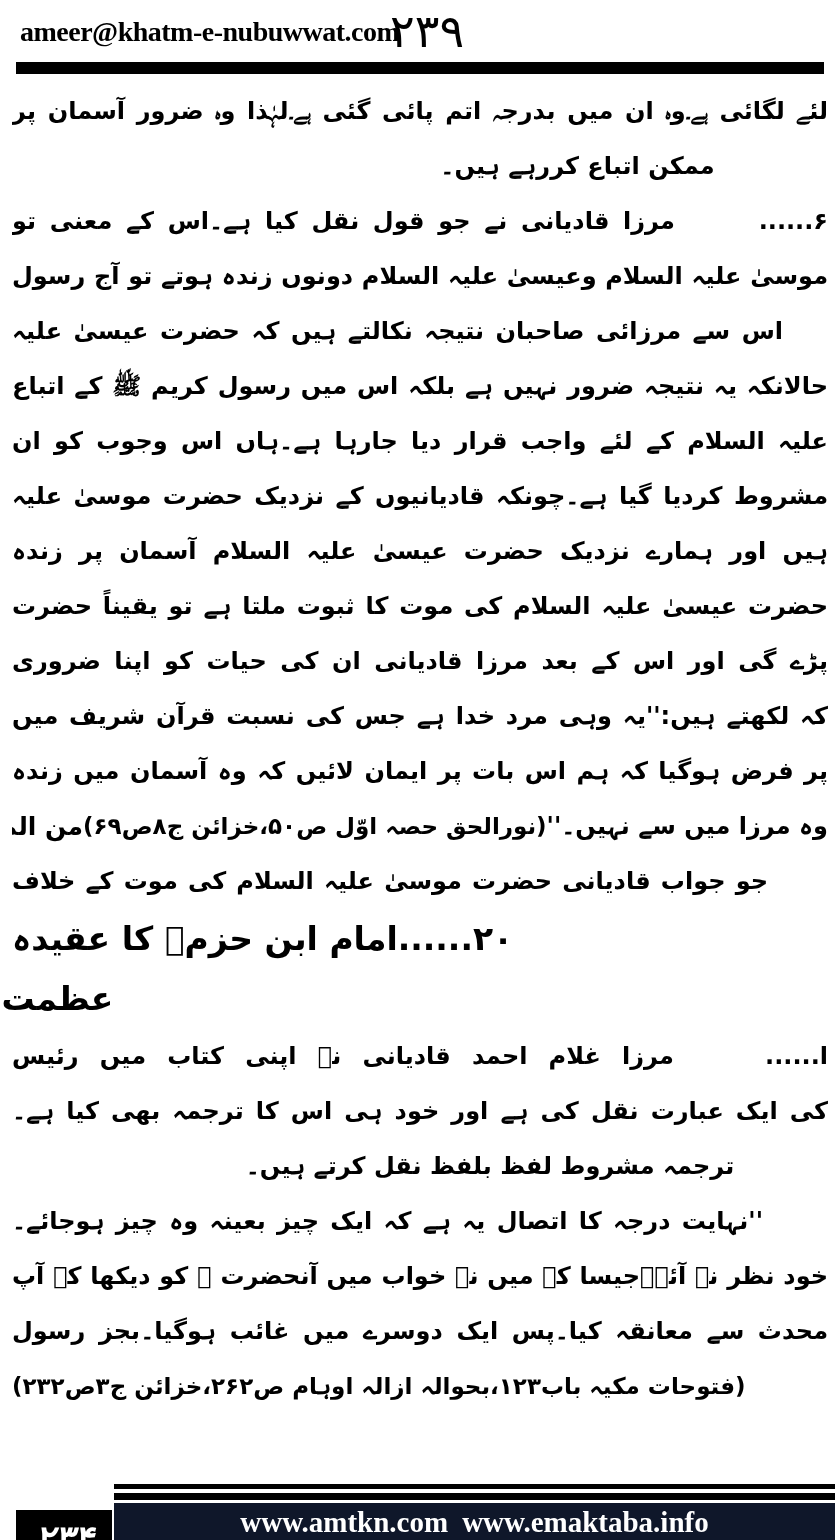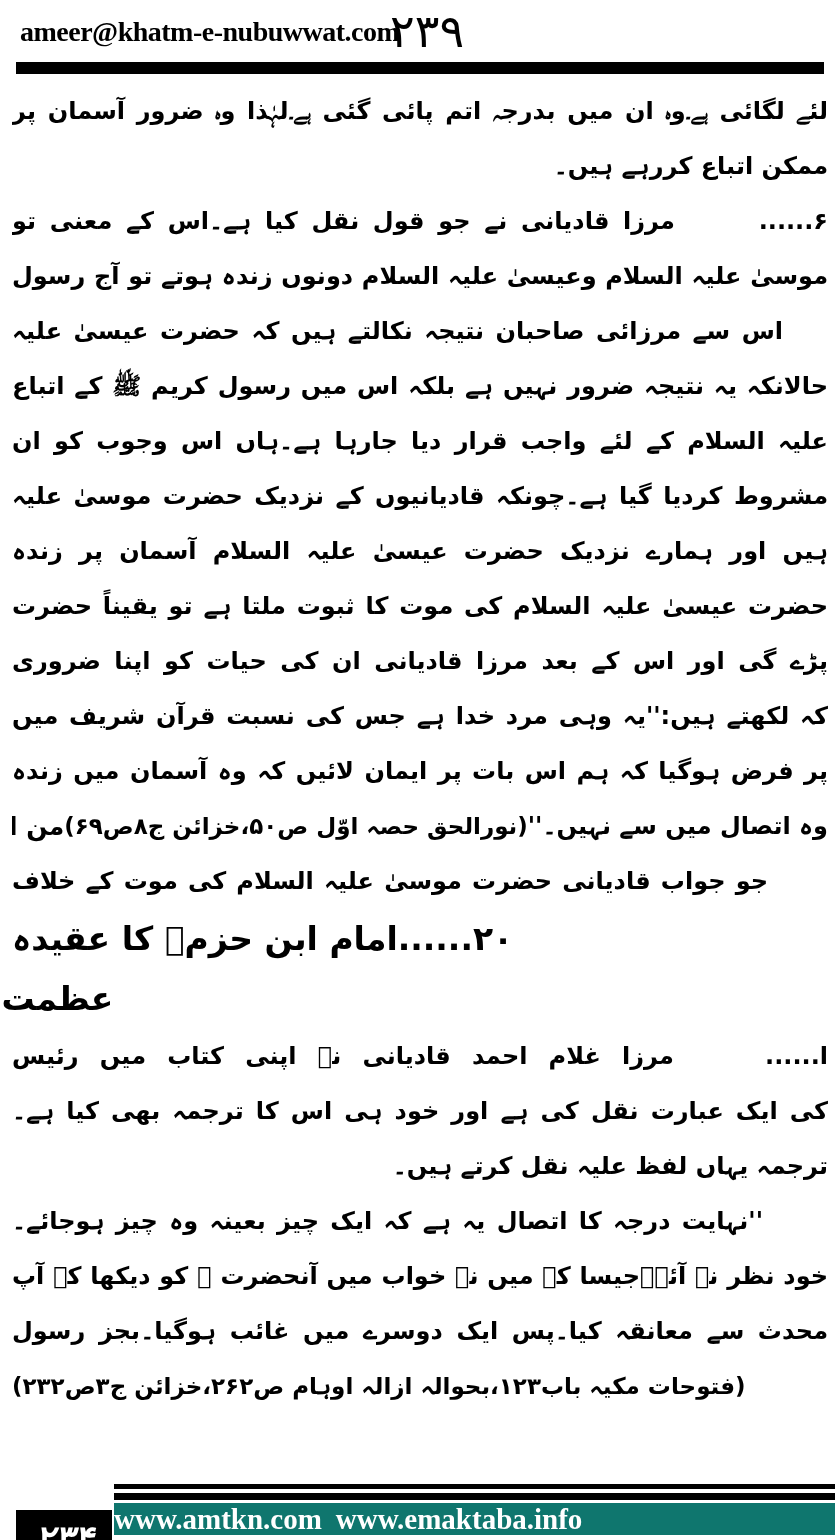--- a/index.html
+++ b/index.html
@@ -28,41 +28,41 @@
   .body {
     position:absolute; left:12px; right:12px; top:84px;
     direction:rtl; font-weight:bold; font-size:24px;
   }
   .line { height:55px; line-height:55px; overflow:hidden; white-space:nowrap; }
   .jfull { text-align:justify; text-align-last:justify; white-space:normal; }
   .ind45 { padding-right:45px; }
   .ind60 { padding-right:60px; }
   .ind65 { padding-right:65px; }
   .num { margin-left:70px; letter-spacing:2px; }
-  .tail { text-align:right; white-space:nowrap; }
+  .tail { text-align:center; white-space:nowrap; }
   .t1 { padding-left:315px; }
   .t2 { padding-left:220px; }
   .t3 { padding-left:140px; }
   .quote-row { display:flex; justify-content:space-between; align-items:center; }
   .arabic { font-size:25px; }
   .refline { text-align:left; font-size:23px; }
   .heading { height:60px; line-height:60px; font-size:33px; text-align:left; overflow:hidden; }
   .h2shift { transform:translateX(-95px); }
   
   .ftr-num {
     position:absolute; left:16px; top:1510px; width:96px; height:56px;
     background:#000; color:#fff; display:flex; align-items:center; justify-content:center;
     font-weight:bold; font-style:italic; font-size:36px; direction:rtl;
   }
   .ftr-band { position:absolute; left:114px; right:5px; top:1484px; }
   .ftr-rule1 { height:5px; background:#000; margin-bottom:4px; }
   .ftr-rule2 { height:7px; background:#000; margin-bottom:3px; }
   .ftr-sites {
-    height:32px; background:#0f766e; color:#fff;
-    display:flex; align-items:center; justify-content:flex-start; gap:14px;
+    height:38px; background:#0f172a; color:#fff;
+    display:flex; align-items:center; justify-content:center; gap:14px;
     font-family:"Liberation Serif", serif; font-weight:bold; font-size:29px;
     white-space:nowrap;
   }
 </style>
 </head>
 <body>
 
 <div class="page">
 
   <div class="hdr-email">ameer@khatm-e-nubuwwat.com</div>
@@ -87,36 +87,36 @@
     <div class="line jfull">ہیں اور ہمارے نزدیک حضرت عیسیٰ علیہ السلام آسمان پر زندہ موجود ہیں۔پس اگر اس قول سے</div>
     <div class="line jfull">حضرت عیسیٰ علیہ السلام کی موت کا ثبوت ملتا ہے تو یقیناً حضرت موسیٰ علیہ السلام کی موت بھی ماننی</div>
     <div class="line jfull">پڑے گی اور اس کے بعد مرزا قادیانی ان کی حیات کو اپنا ضروری عقیدہ قرار نہیں دے سکتے۔جیسا</div>
     <div class="line jfull">کہ لکھتے ہیں:''یہ وہی مرد خدا ہے جس کی نسبت قرآن شریف میں اشارہ ہے کہ وہ زندہ ہے اور ہم</div>
     <div class="line jfull">
       <span>پر فرض ہوگیا کہ ہم اس بات پر ایمان لائیں کہ وہ آسمان میں زندہ موجود ہے۔''</span>
       
     </div>
 
     <div class="line quote-row">
-      <span>وہ اتصال میں سے نہیں۔''</span>
+      <span>وہ مرزا میں سے نہیں۔''</span>
       <span class="refline">(نورالحق حصہ اوّل ص۵۰،خزائن ج۸ص۶۹)</span>
       <span class="arabic">من المیتین''</span>
     </div>
 
     <div class="line jfull ind60">جو جواب قادیانی حضرت موسیٰ علیہ السلام کی موت کے خلاف دیں گے وہی ہماری</div>
 
     <div class="heading">۲۰......امام ابن حزمؒ کا عقیدہ</div>
     <div class="heading h2shift">عظمت شان</div>
 
     <div class="line jfull">
       <span class="num">ا......</span>
       <span>مرزا غلام احمد قادیانی نے اپنی کتاب میں رئیس المکاشفین حضرت محی الدین ابن عربیؒ</span>
     </div>
     <div class="line jfull">کی ایک عبارت نقل کی ہے اور خود ہی اس کا ترجمہ بھی کیا ہے۔بنظر اختصار ہم مرزا قادیانی کا کیا ہوا</div>
-    <div class="line tail t3">ترجمہ یہاں لفظ علیہ نقل کرتے ہیں۔</div>
+    <div class="line tail t3">ترجمہ مشروط لفظ بلفظ نقل کرتے ہیں۔</div>
 
     <div class="line jfull ind65">''نہایت درجہ کا اتصال یہ ہے کہ ایک چیز بعینہ وہ چیز ہوجائے۔جس میں وہ ظاہر ہواور</div>
     <div class="line jfull">خود نظر نہ آئے۔جیسا کہ میں نے خواب میں آنحضرت ﷺ کو دیکھا کہ آپ نے ابومحمد ابن حزمؒ</div>
     <div class="line jfull">محدث سے معانقہ کیا۔پس ایک دوسرے میں غائب ہوگیا۔بجز رسول اللہ ﷺ کے نظر نہ آیا۔''</div>
 
     <div class="line refline">(فتوحات مکیہ باب۱۲۳،بحوالہ ازالہ اوہام ص۲۶۲،خزائن ج۳ص۲۳۲)</div>
   </div>
 
   <div class="ftr-num">۲۳۴</div>
   <div class="ftr-band">

